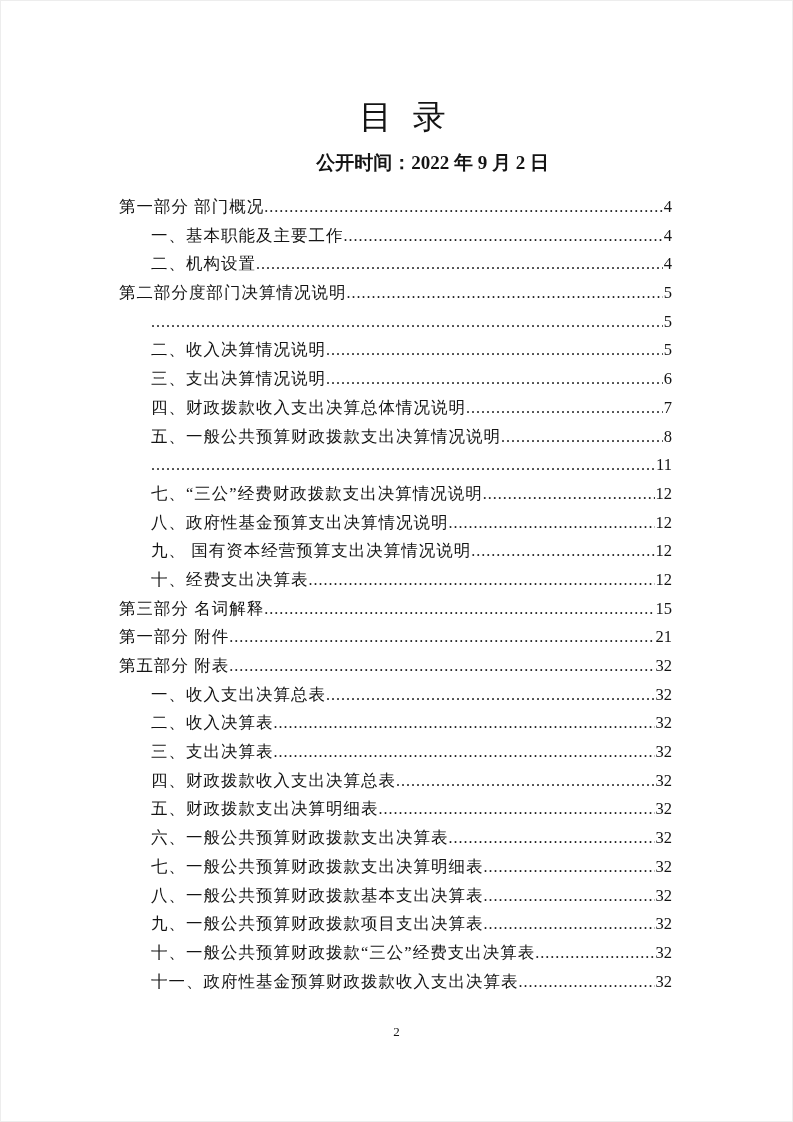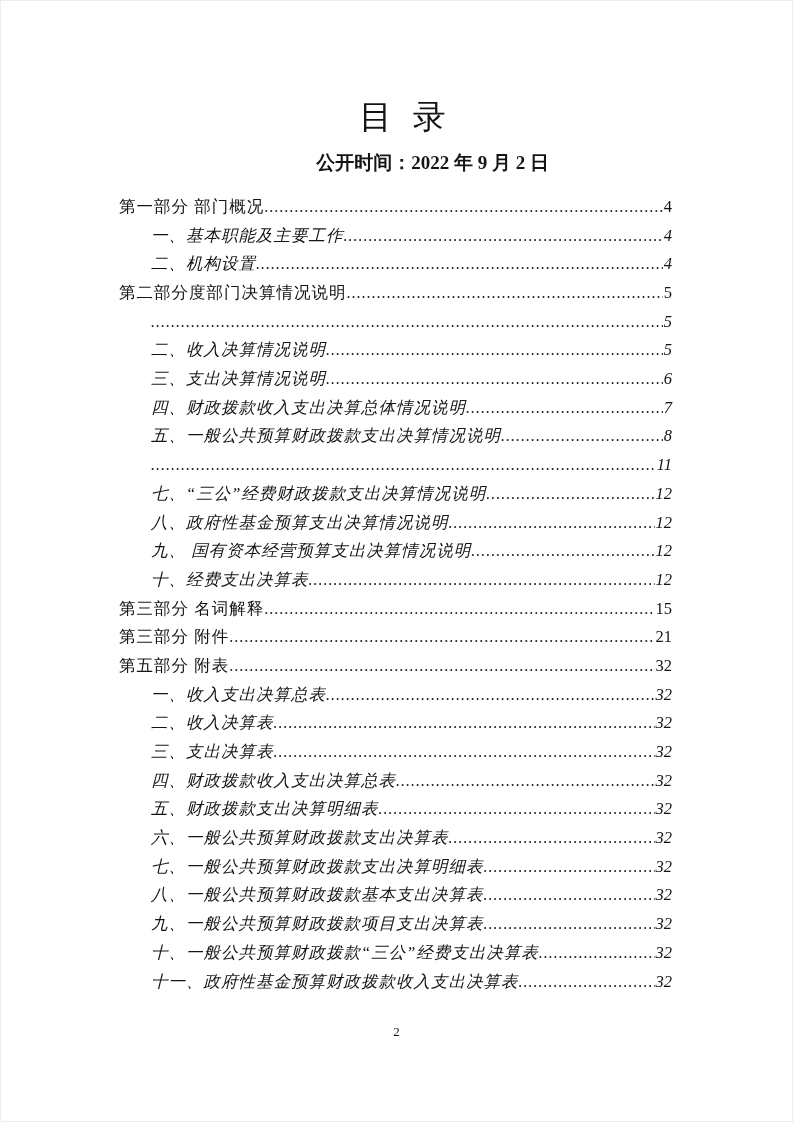--- a/index.html
+++ b/index.html
@@ -41,28 +41,27 @@
     padding-left: 36px;
   }
   .toc {
     position: absolute;
     top: 192px;
     left: 118px;
     right: 120px;
   }
   .toc-row {
     display: flex;
-    align-items: flex-end;
+    align-items: flex-start;
     height: 28.7px;
     line-height: 28.7px;
     font-size: 16.5px;
   }
   .toc-row.level2 {
     padding-left: 32px;
-    font-style: italic;
   }
   .toc-label {
     white-space: nowrap;
     letter-spacing: 1px;
   }
   .toc-dots {
     flex: 1 1 auto;
     overflow: hidden;
     white-space: nowrap;
     color: #222222;
@@ -160,21 +159,21 @@
     <span class="toc-label">十、经费支出决算表</span>
     <span class="toc-dots"></span>
     <span class="toc-pagenum">12</span>
   </div>
       <div class="toc-row">
     <span class="toc-label">第三部分 名词解释</span>
     <span class="toc-dots"></span>
     <span class="toc-pagenum">15</span>
   </div>
       <div class="toc-row">
-    <span class="toc-label">第三部分 附件</span>
+    <span class="toc-label">第一部分 附件</span>
     <span class="toc-dots"></span>
     <span class="toc-pagenum">21</span>
   </div>
       <div class="toc-row">
     <span class="toc-label">第五部分 附表</span>
     <span class="toc-dots"></span>
     <span class="toc-pagenum">32</span>
   </div>
       <div class="toc-row level2">
     <span class="toc-label">一、收入支出决算总表</span>

